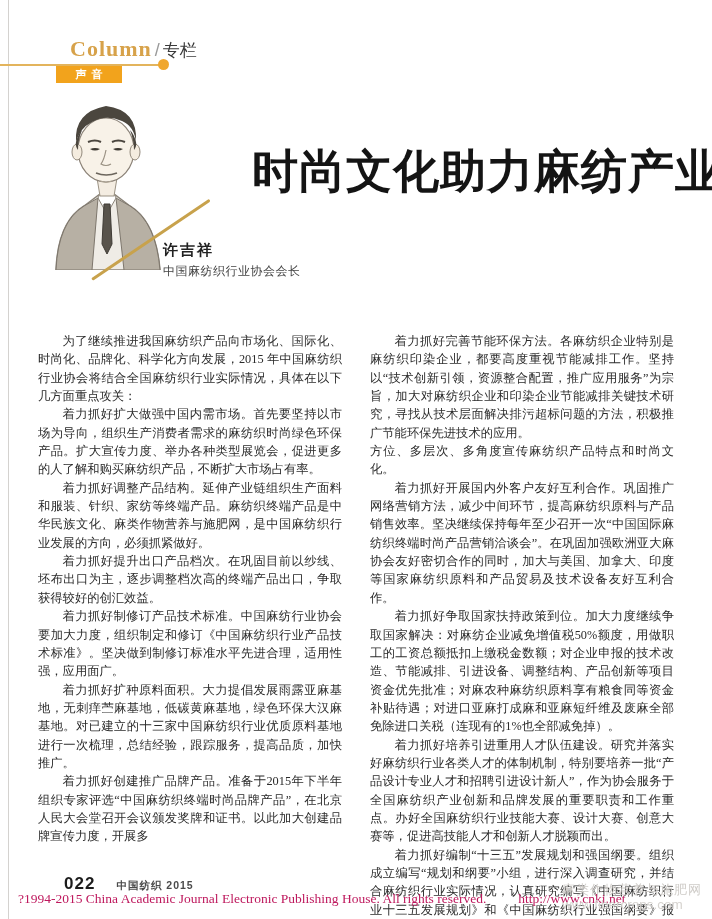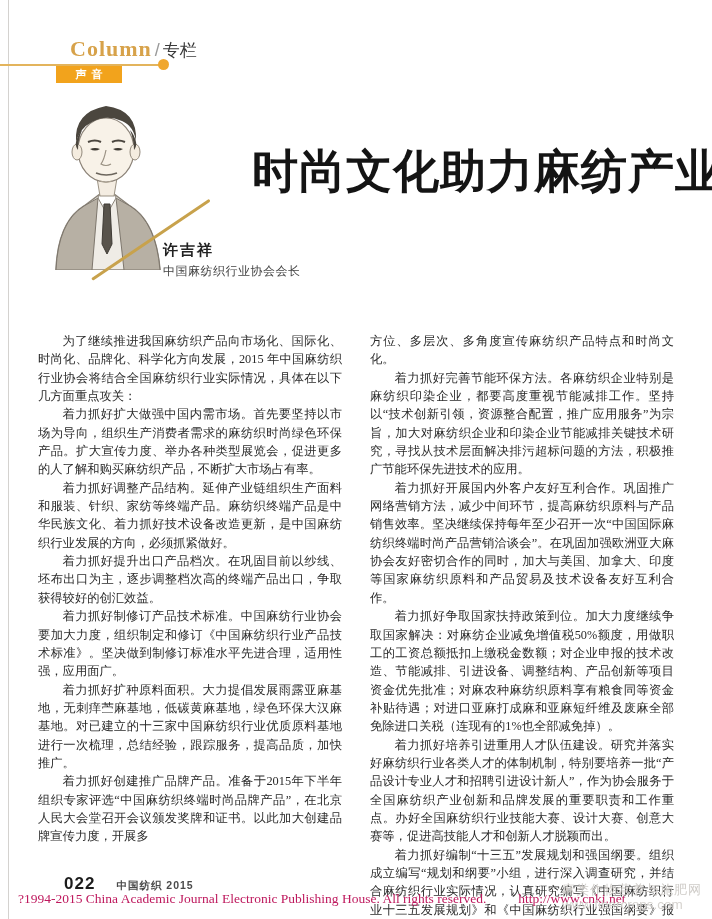--- a/index.html
+++ b/index.html
@@ -109,36 +109,36 @@
     <div class="author-org">中国麻纺织行业协会会长</div>
   </div>
 
   <div class="body-columns">
     <div class="col">
 
         <p class="para"><span>为了继续推进我国麻纺织产品向市场化、国际化、时尚化、品牌化、科学化方向发展，2015 年中国麻纺织行业协会将结合全国麻纺织行业实际情况，具体在以下几方面重点攻关：</span></p>
 
         <p class="para"><span>着力抓好扩大做强中国内需市场。首先要坚持以市场为导向，组织生产消费者需求的麻纺织时尚绿色环保产品。扩大宣传力度、举办各种类型展览会，促进更多的人了解和购买麻纺织产品，不断扩大市场占有率。</span></p>
 
-        <p class="para"><span>着力抓好调整产品结构。延伸产业链组织生产面料和服装、针织、家纺等终端产品。麻纺织终端产品是中华民族文化、着力抓好技术设备改造更新，是中国麻纺织行业发展的方向，必须抓紧做好。</span></p>
+        <p class="para"><span>着力抓好调整产品结构。延伸产业链组织生产面料和服装、针织、家纺等终端产品。麻纺织终端产品是中华民族文化、麻类作物营养与施肥网，是中国麻纺织行业发展的方向，必须抓紧做好。</span></p>
 
         <p class="para"><span>着力抓好提升出口产品档次。在巩固目前以纱线、坯布出口为主，逐步调整档次高的终端产品出口，争取获得较好的创汇效益。</span></p>
 
 
         <p class="para"><span>着力抓好制修订产品技术标准。中国麻纺行业协会要加大力度，组织制定和修订《中国麻纺织行业产品技术标准》。坚决做到制修订标准水平先进合理，适用性强，应用面广。</span></p>
 
         <p class="para"><span>着力抓好扩种原料面积。大力提倡发展雨露亚麻基地，无刺痒苎麻基地，低碳黄麻基地，绿色环保大汉麻基地。对已建立的十三家中国麻纺织行业优质原料基地进行一次梳理，总结经验，跟踪服务，提高品质，加快推广。</span></p>
 
         <p class="para"><span>着力抓好创建推广品牌产品。准备于2015年下半年组织专家评选“中国麻纺织终端时尚品牌产品”，在北京人民大会堂召开会议颁发奖牌和证书。以此加大创建品牌宣传力度，开展多</span></p>
       </div>
     <div class="col">
 
+        <p class="para"><span>着力抓好完善节能环保方法。各麻纺织企业特别是麻纺织印染企业，都要高度重视节能减排工作。坚持以“技术创新引领，资源整合配置，推广应用服务”为宗旨，加大对麻纺织企业和印染企业节能减排关键技术研究，寻找从技术层面解决排污超标问题的方法，积极推广节能环保先进技术的应用。</span></p>
+
         <p class="para flag-no_indent"><span>方位、多层次、多角度宣传麻纺织产品特点和时尚文化。</span></p>
-
-        <p class="para"><span>着力抓好完善节能环保方法。各麻纺织企业特别是麻纺织印染企业，都要高度重视节能减排工作。坚持以“技术创新引领，资源整合配置，推广应用服务”为宗旨，加大对麻纺织企业和印染企业节能减排关键技术研究，寻找从技术层面解决排污超标问题的方法，积极推广节能环保先进技术的应用。</span></p>
 
         <p class="para"><span>着力抓好开展国内外客户友好互利合作。巩固推广网络营销方法，减少中间环节，提高麻纺织原料与产品销售效率。坚决继续保持每年至少召开一次“中国国际麻纺织终端时尚产品营销洽谈会”。在巩固加强欧洲亚大麻协会友好密切合作的同时，加大与美国、加拿大、印度等国家麻纺织原料和产品贸易及技术设备友好互利合作。</span></p>
 
         <p class="para"><span>着力抓好争取国家扶持政策到位。加大力度继续争取国家解决：对麻纺企业减免增值税50%额度，用做职工的工资总额抵扣上缴税金数额；对企业申报的技术改造、节能减排、引进设备、调整结构、产品创新等项目资金优先批准；对麻农种麻纺织原料享有粮食同等资金补贴待遇；对进口亚麻打成麻和亚麻短纤维及废麻全部免除进口关税（连现有的1%也全部减免掉）。</span></p>
 
         <p class="para"><span>着力抓好培养引进重用人才队伍建设。研究并落实好麻纺织行业各类人才的体制机制，特别要培养一批“产品设计专业人才和招聘引进设计新人”，作为协会服务于全国麻纺织产业创新和品牌发展的重要职责和工作重点。办好全国麻纺织行业技能大赛、设计大赛、创意大赛等，促进高技能人才和创新人才脱颖而出。</span></p>
 
         <p class="para flag-end_mark"><span>着力抓好编制“十三五”发展规划和强国纲要。组织成立编写“规划和纲要”小组，进行深入调查研究，并结合麻纺织行业实际情况，认真研究编写《中国麻纺织行业十三五发展规划》和《中国麻纺织行业强国纲要》报告。</span></p>
       </div>
   </div>

